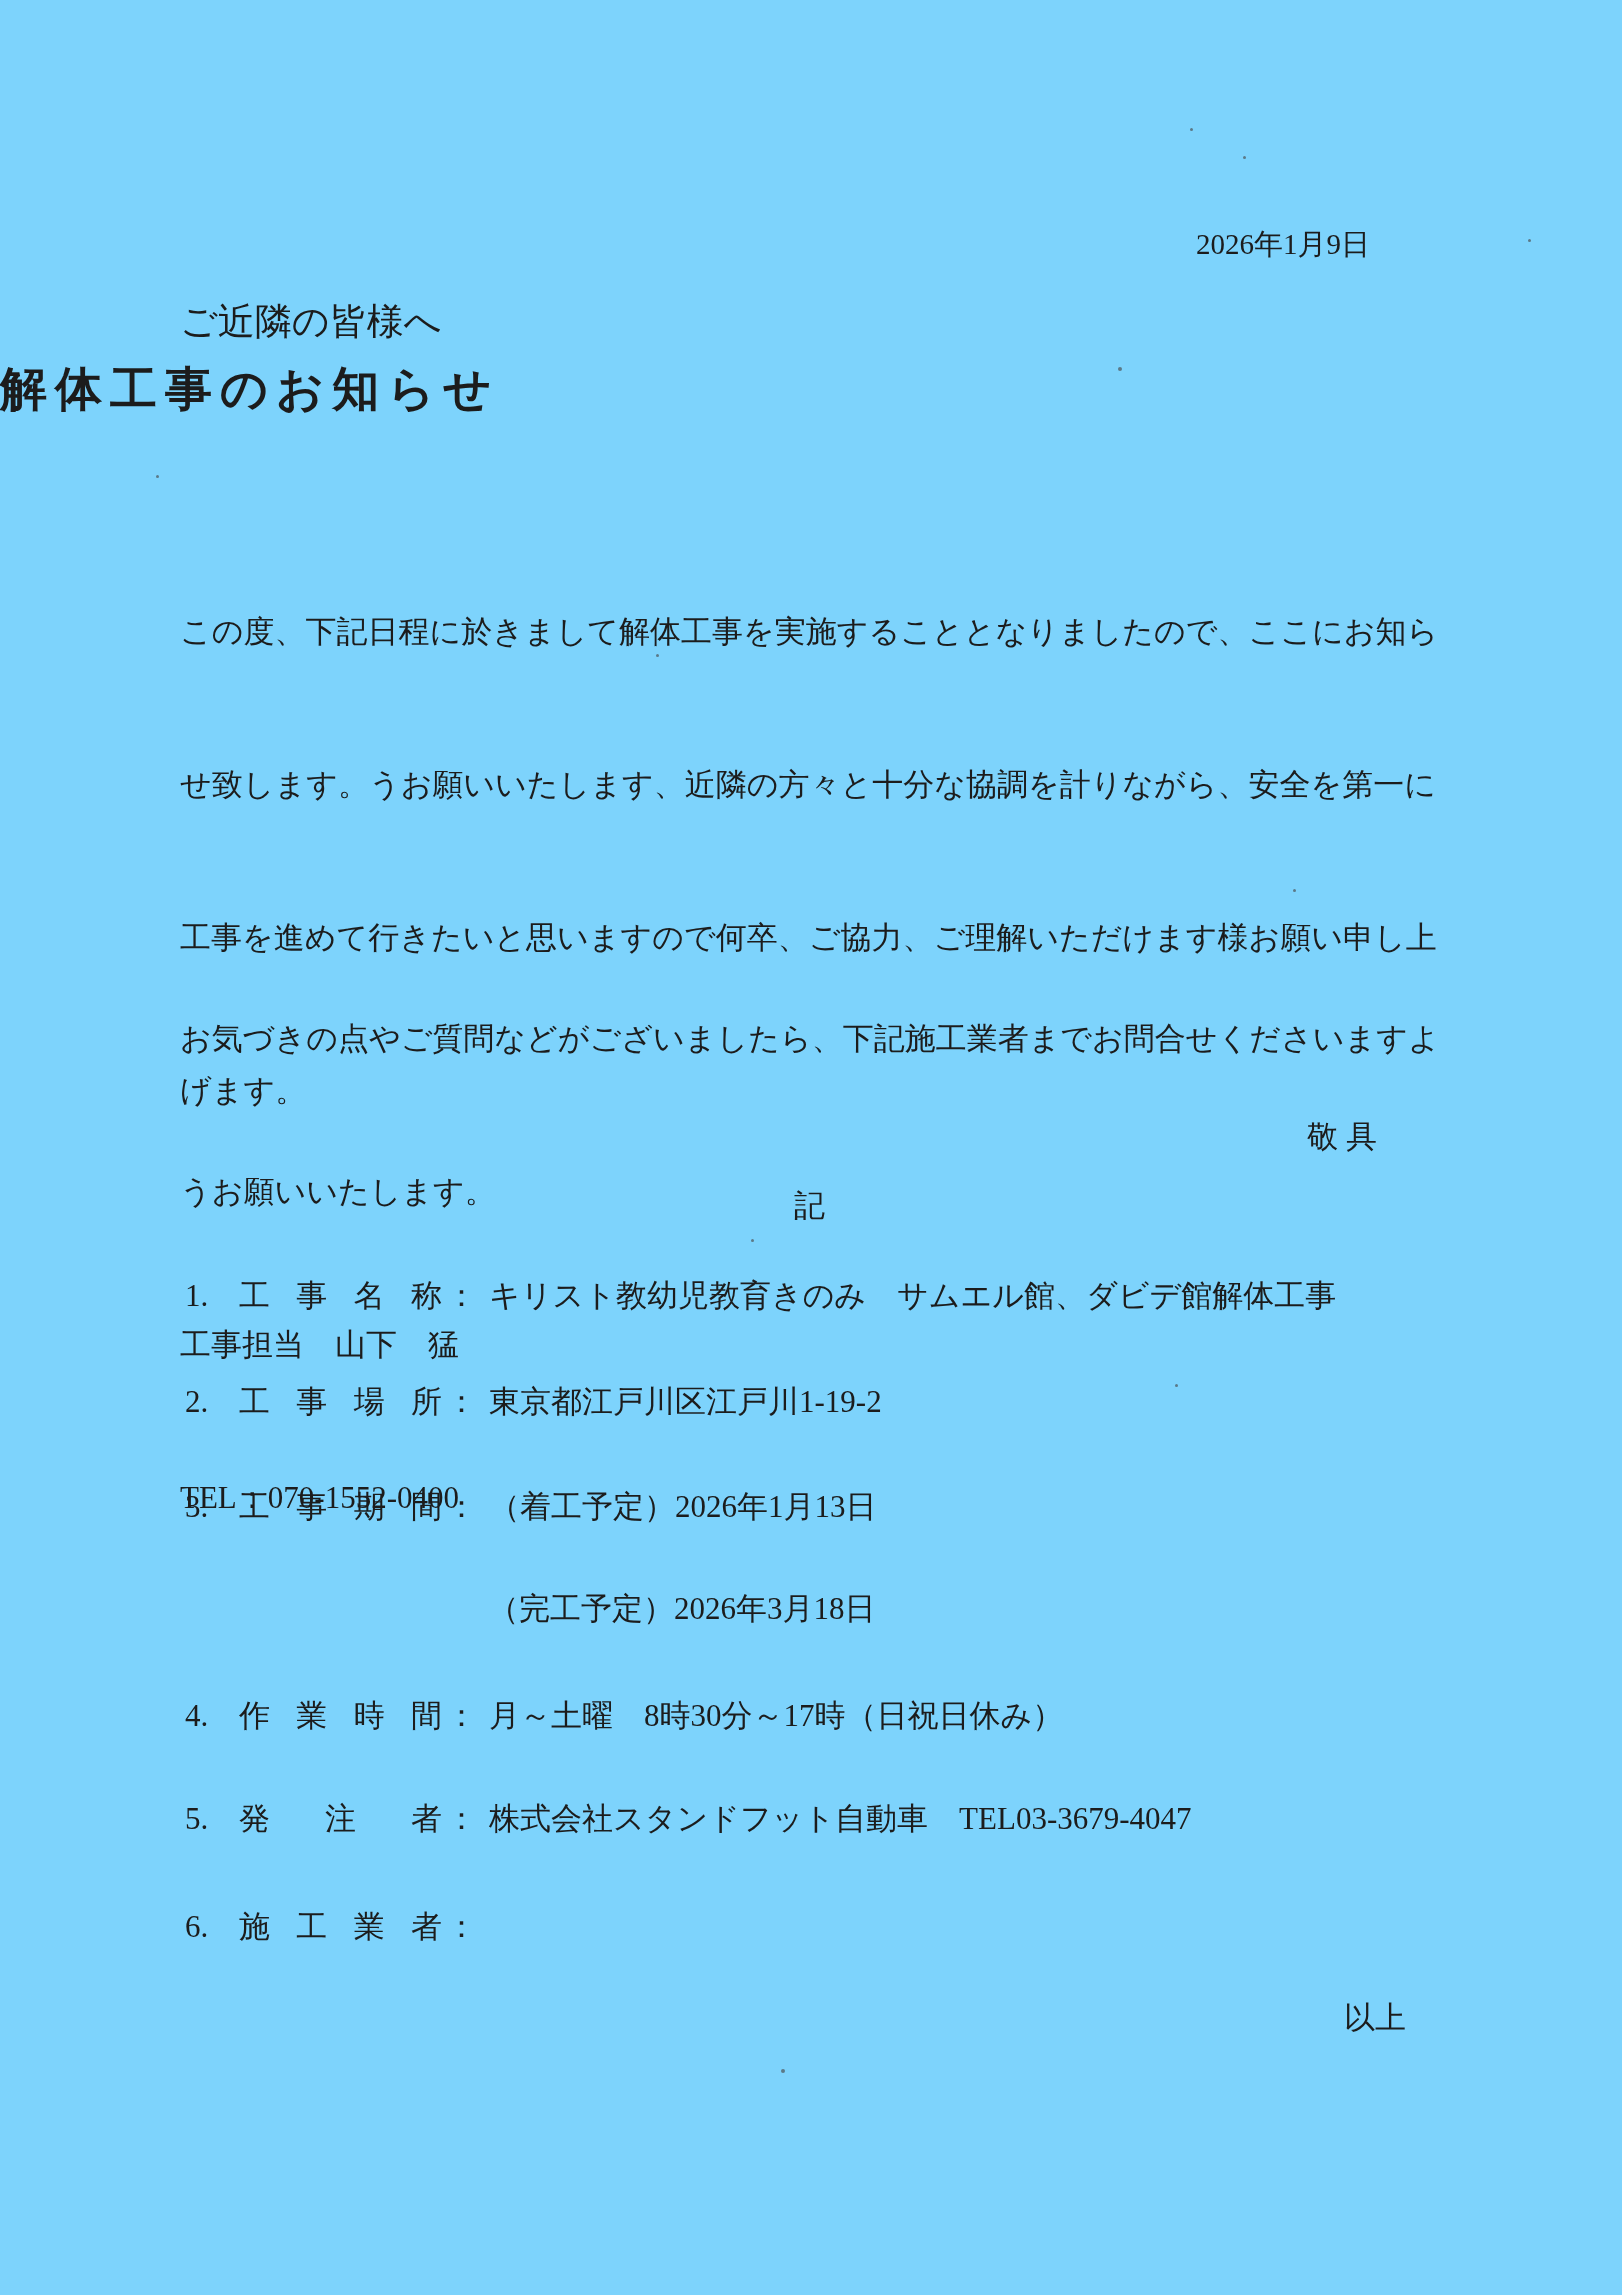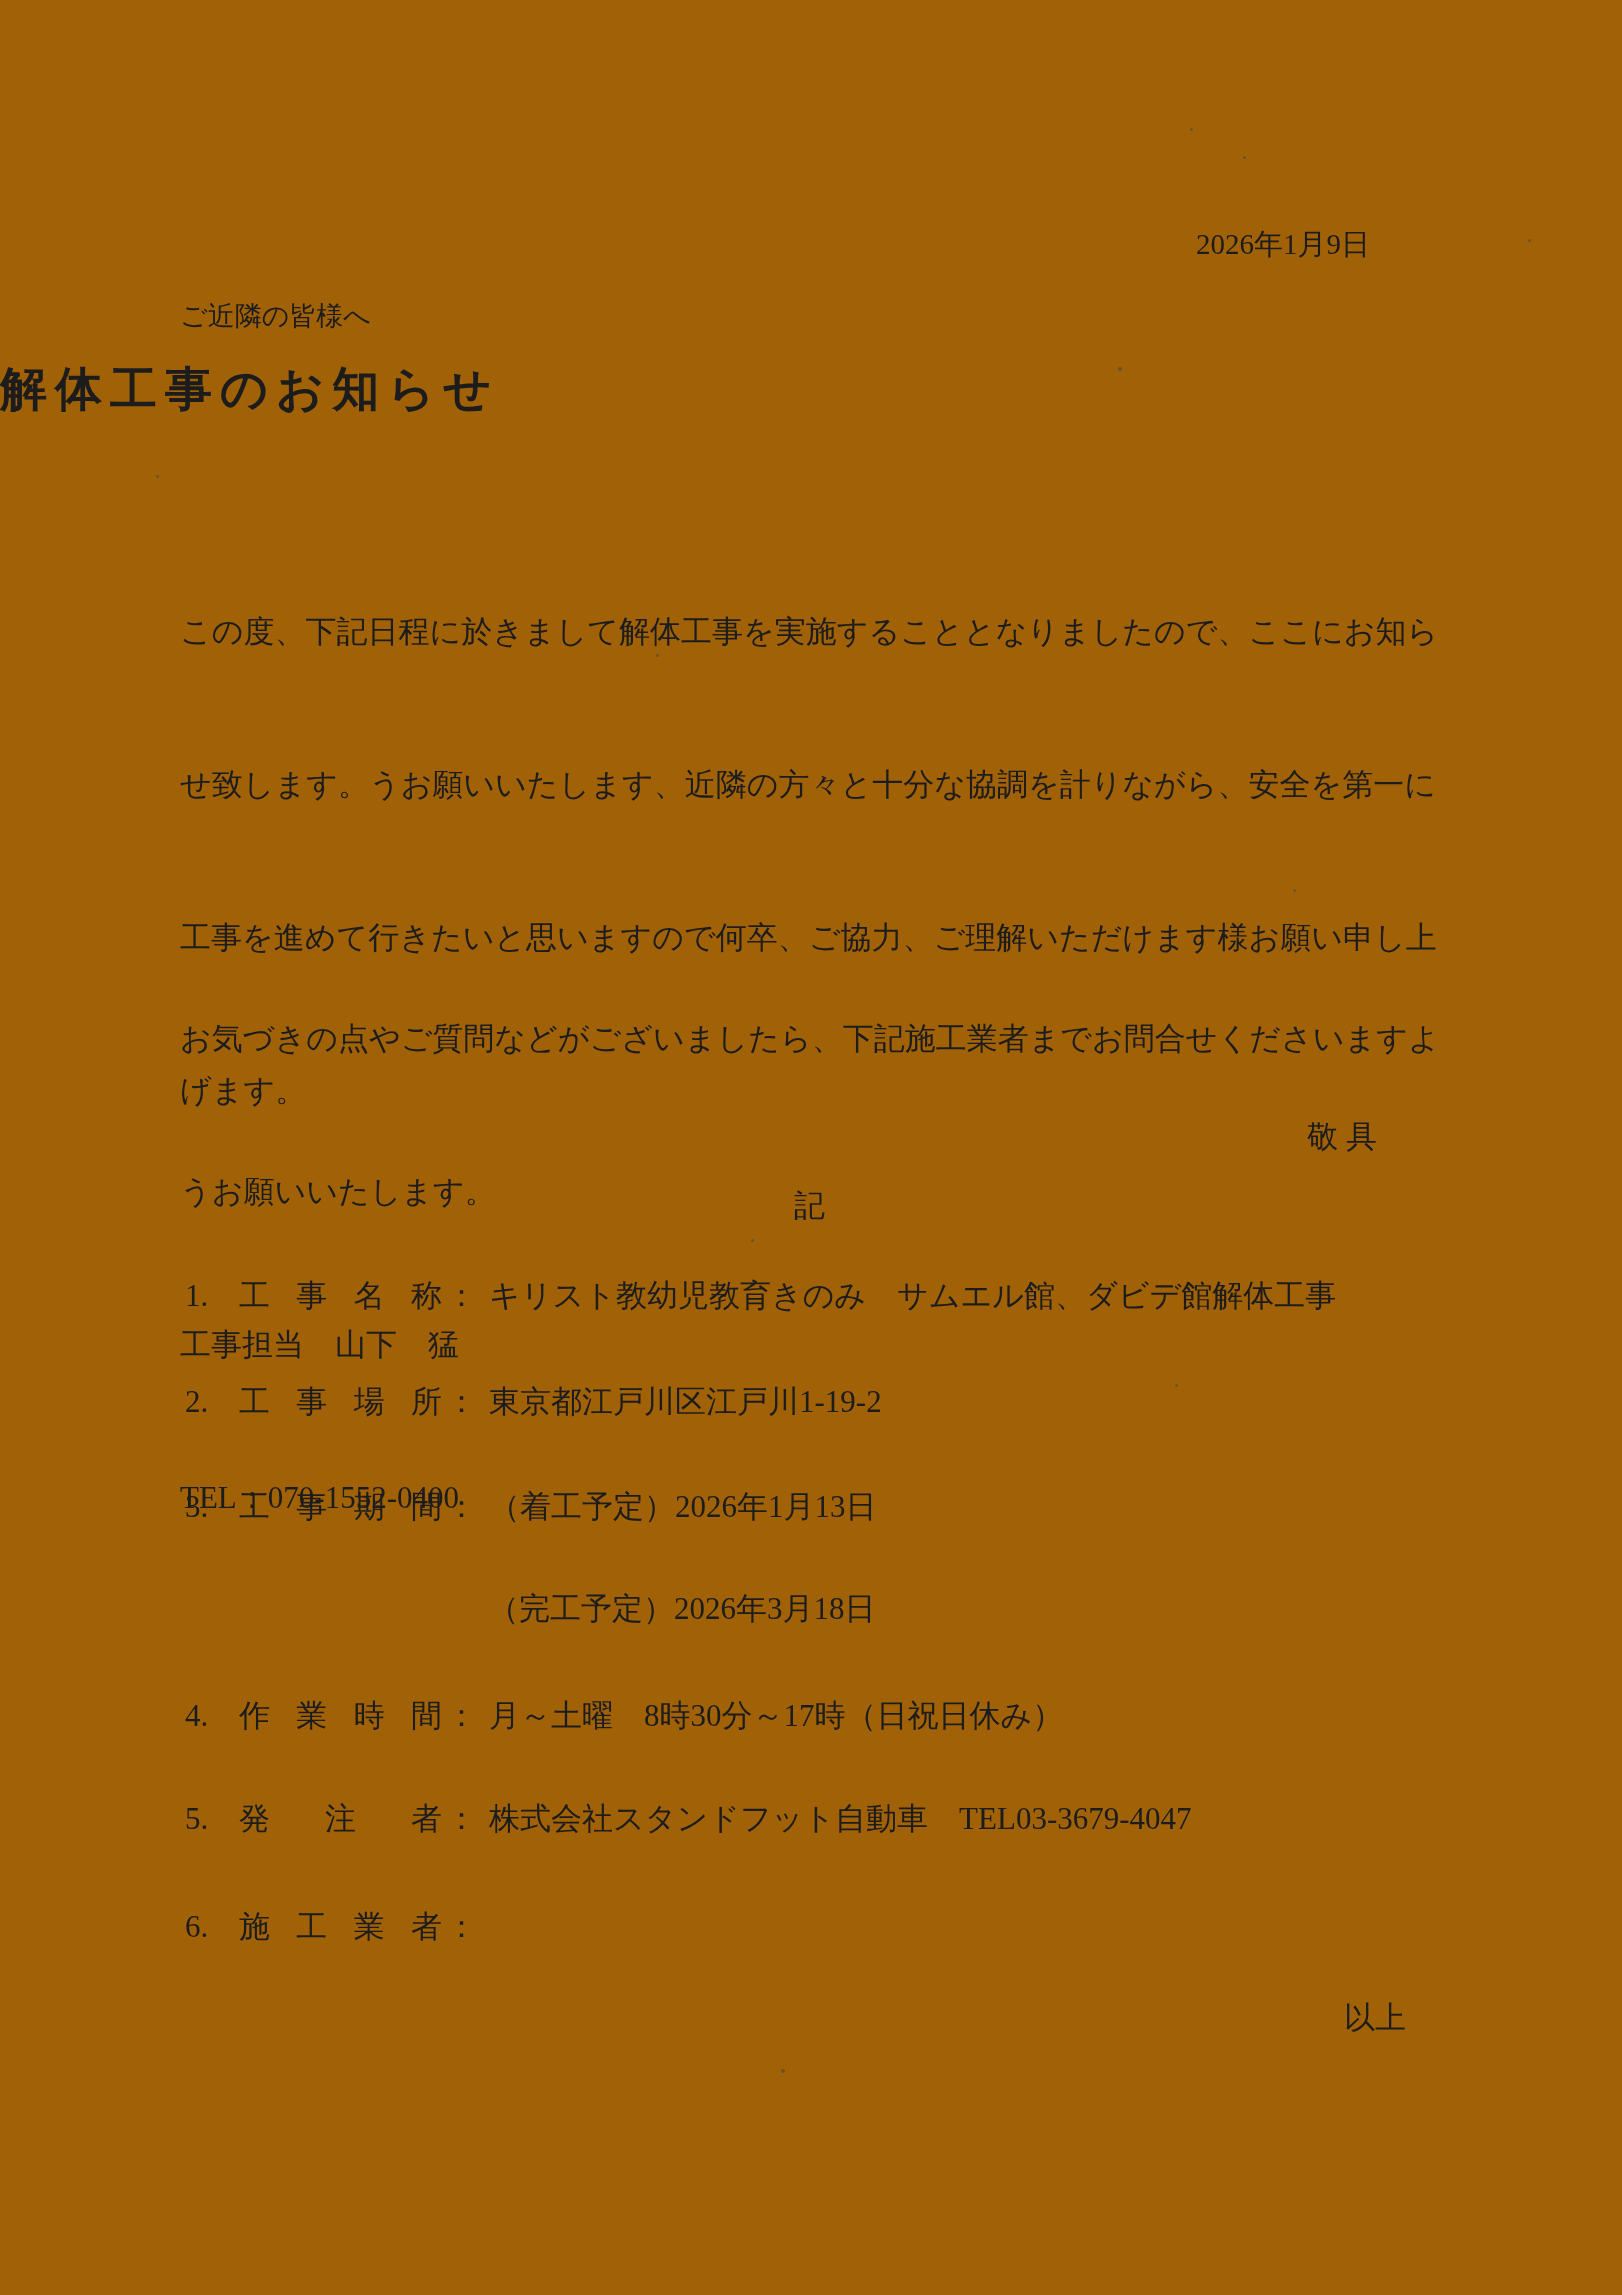--- a/index.html
+++ b/index.html
@@ -4,40 +4,40 @@
 <style>
   html, body {
     margin: 0;
     padding: 0;
     background: #ffffff;
   }
   .page {
     position: relative;
     width: 1623px;
     height: 2295px;
-    background: #a16207;
+    background: #7dd3fc;
     color: #1c1c1c;
     font-family: "Liberation Serif", "DejaVu Serif", serif;
     overflow: hidden;
   }
   .abs { position: absolute; }
   .line-sm {
     font-size: 29px;
     line-height: 1.1;
     white-space: pre;
   }
   .doc-date {
     top: 229px;
     right: 253px;
     text-align: right;
   }
   .recipient {
     top: 302px;
     left: 180px;
-    font-size: 27px;
+    font-size: 37px;
     text-align: center;
   }
   .doc-title {
     top: 362px;
     left: 0;
     width: 100%;
     text-align: left;
     font-size: 47px;
     font-weight: bold;
     letter-spacing: 8px;

